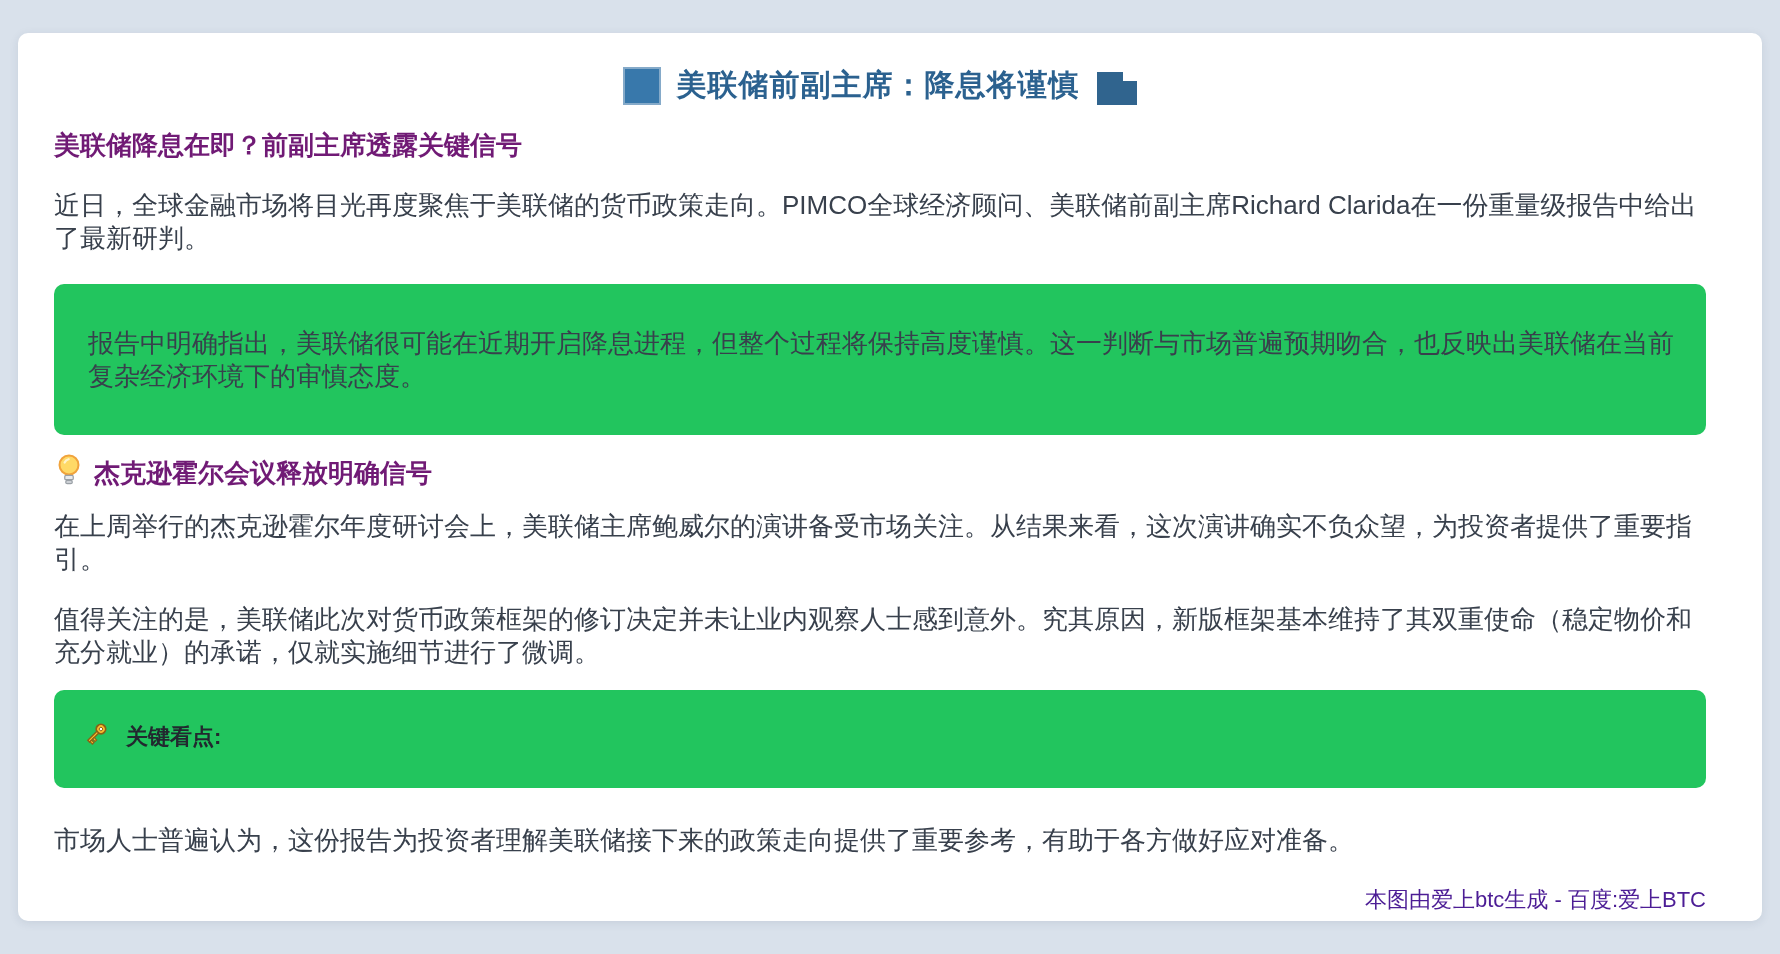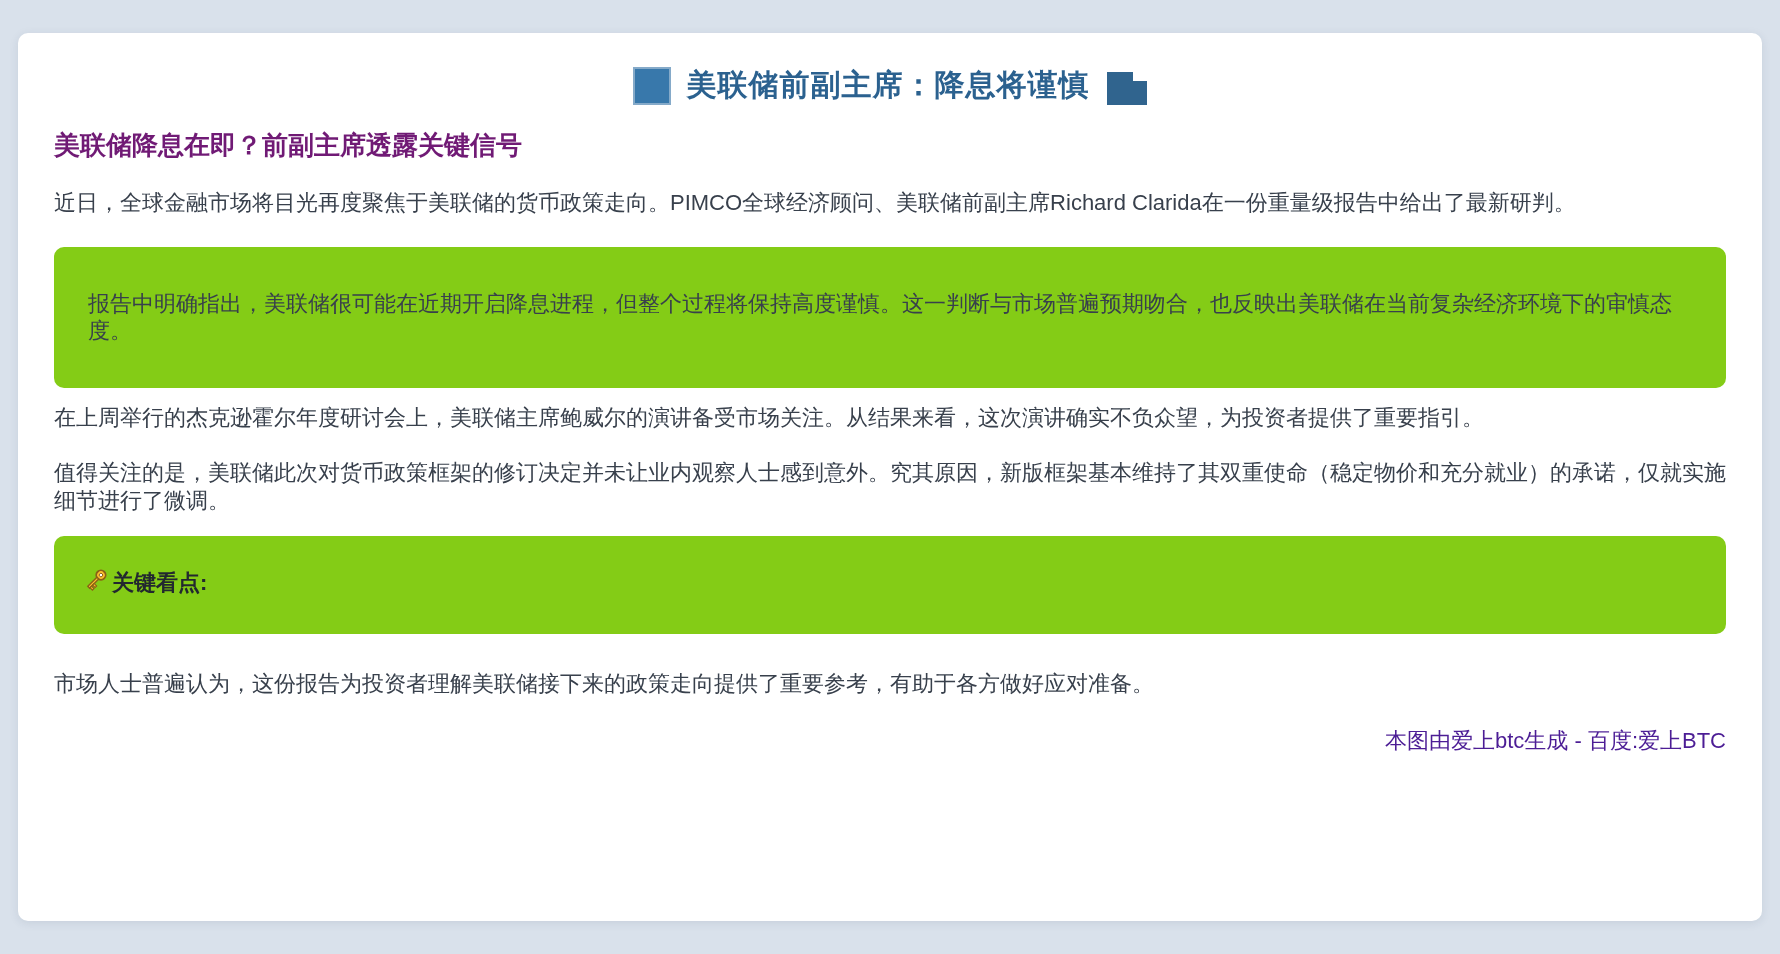--- a/index.html
+++ b/index.html
@@ -8,21 +8,21 @@
     font-family: "Liberation Sans", "DejaVu Sans", sans-serif;
     background: #d9e1eb;
     color: #39424e;
   }
   .card {
     width: 1744px; height: 888px;
     margin: 33px 18px;
     background: #ffffff;
     border-radius: 10px;
     box-shadow: 0 2px 10px rgba(40,60,90,0.10);
-    padding: 24px 36px 34px 36px;
+    padding: 24px 56px 34px 36px;
     overflow: hidden;
   }
   .title-row {
     display: flex; align-items: center; justify-content: center;
     gap: 16px; margin-top: 8px;
   }
   .title-text {
     font-size: 30px; font-weight: bold; color: #2b618f;
     letter-spacing: 1px;
   }
@@ -32,41 +32,41 @@
     border: 2px solid #85aac9;
     flex: 0 0 auto;
   }
   .title-bookmark { width: 42px; height: 36px; flex: 0 0 auto; margin-top: 4px; }
   h2.section-heading {
     font-size: 26px; font-weight: bold; color: #701a75;
     display: flex; align-items: center; gap: 10px;
   }
   .h2-first { margin-top: 22px; }
   .h2-second { margin-top: 18px; }
-  p.body-text { font-size: 22px; line-height: 1.25; color: #38404c; }
+  p.body-text { font-size: 26px; line-height: 1.25; color: #38404c; }
   .p1 { margin-top: 26px; }
   .p2 { margin-top: 16px; }
   .p3 { margin-top: 28px; }
   .p4 { margin-top: 36px; }
   .gray-box {
-    background: #84cc16;
+    background: #22c55e;
     border-radius: 10px;
   }
   .quote-box {
     margin-top: 30px;
     padding: 43px 28px 43px 34px;
   }
   .quote-box .body-text { margin: 0; }
   .keypoints-box {
     margin-top: 22px;
     padding: 30px 28px 34px 28px;
   }
   .keypoints-title {
     font-size: 22px; font-weight: bold; color: #22282f;
-    display: flex; align-items: center; gap: 2px;
+    display: flex; align-items: center; gap: 16px;
   }
   .keypoints-list {
     margin: 16px 0 0 0; padding-left: 28px;
     list-style: disc;
   }
   .keypoints-list li {
     font-size: 22px; color: #38404c;
     margin-top: 13px; line-height: 1.25;
     padding-left: 6px;
   }
@@ -95,20 +95,31 @@
   <h2 class="section-heading h2-first">
     <span>美联储降息在即？前副主席透露关键信号</span>
   </h2>
 
   <p class="body-text p1">近日，全球金融市场将目光再度聚焦于美联储的货币政策走向。PIMCO全球经济顾问、美联储前副主席Richard Clarida在一份重量级报告中给出了最新研判。</p>
 
   <div class="gray-box quote-box">
     <p class="body-text">报告中明确指出，美联储很可能在近期开启降息进程，但整个过程将保持高度谨慎。这一判断与市场普遍预期吻合，也反映出美联储在当前复杂经济环境下的审慎态度。</p>
   </div>
 
+  <h2 class="section-heading h2-second">
+    <span class="icon-inline">
+      <svg width="30" height="34" viewBox="0 0 24 27">
+        <circle cx="12" cy="9.5" r="7.6" fill="#ffd966" stroke="#f1a33c" stroke-width="1.6"></circle>
+        <path d="M8.5 7.5 a4.6 4.6 0 0 1 3.2 -2.6" fill="none" stroke="#fff4cc" stroke-width="1.8" stroke-linecap="round"></path>
+        <rect x="8.6" y="17.8" width="6.8" height="3.4" rx="1" fill="#e8eaed" stroke="#9aa0a6" stroke-width="1"></rect>
+        <rect x="9.4" y="21.8" width="5.2" height="2.6" rx="1.2" fill="#cdd1d6" stroke="#9aa0a6" stroke-width="1"></rect>
+      </svg>
+    </span>
+    <span>杰克逊霍尔会议释放明确信号</span>
+  </h2>
 
   <p class="body-text p2">在上周举行的杰克逊霍尔年度研讨会上，美联储主席鲍威尔的演讲备受市场关注。从结果来看，这次演讲确实不负众望，为投资者提供了重要指引。</p>
 
   <p class="body-text p3">值得关注的是，美联储此次对货币政策框架的修订决定并未让业内观察人士感到意外。究其原因，新版框架基本维持了其双重使命（稳定物价和充分就业）的承诺，仅就实施细节进行了微调。</p>
 
   <div class="gray-box keypoints-box">
     <div class="keypoints-title">
       <span class="icon-inline">
         <svg width="28" height="28" viewBox="0 0 24 24">
           <g transform="rotate(45 12 12)">

